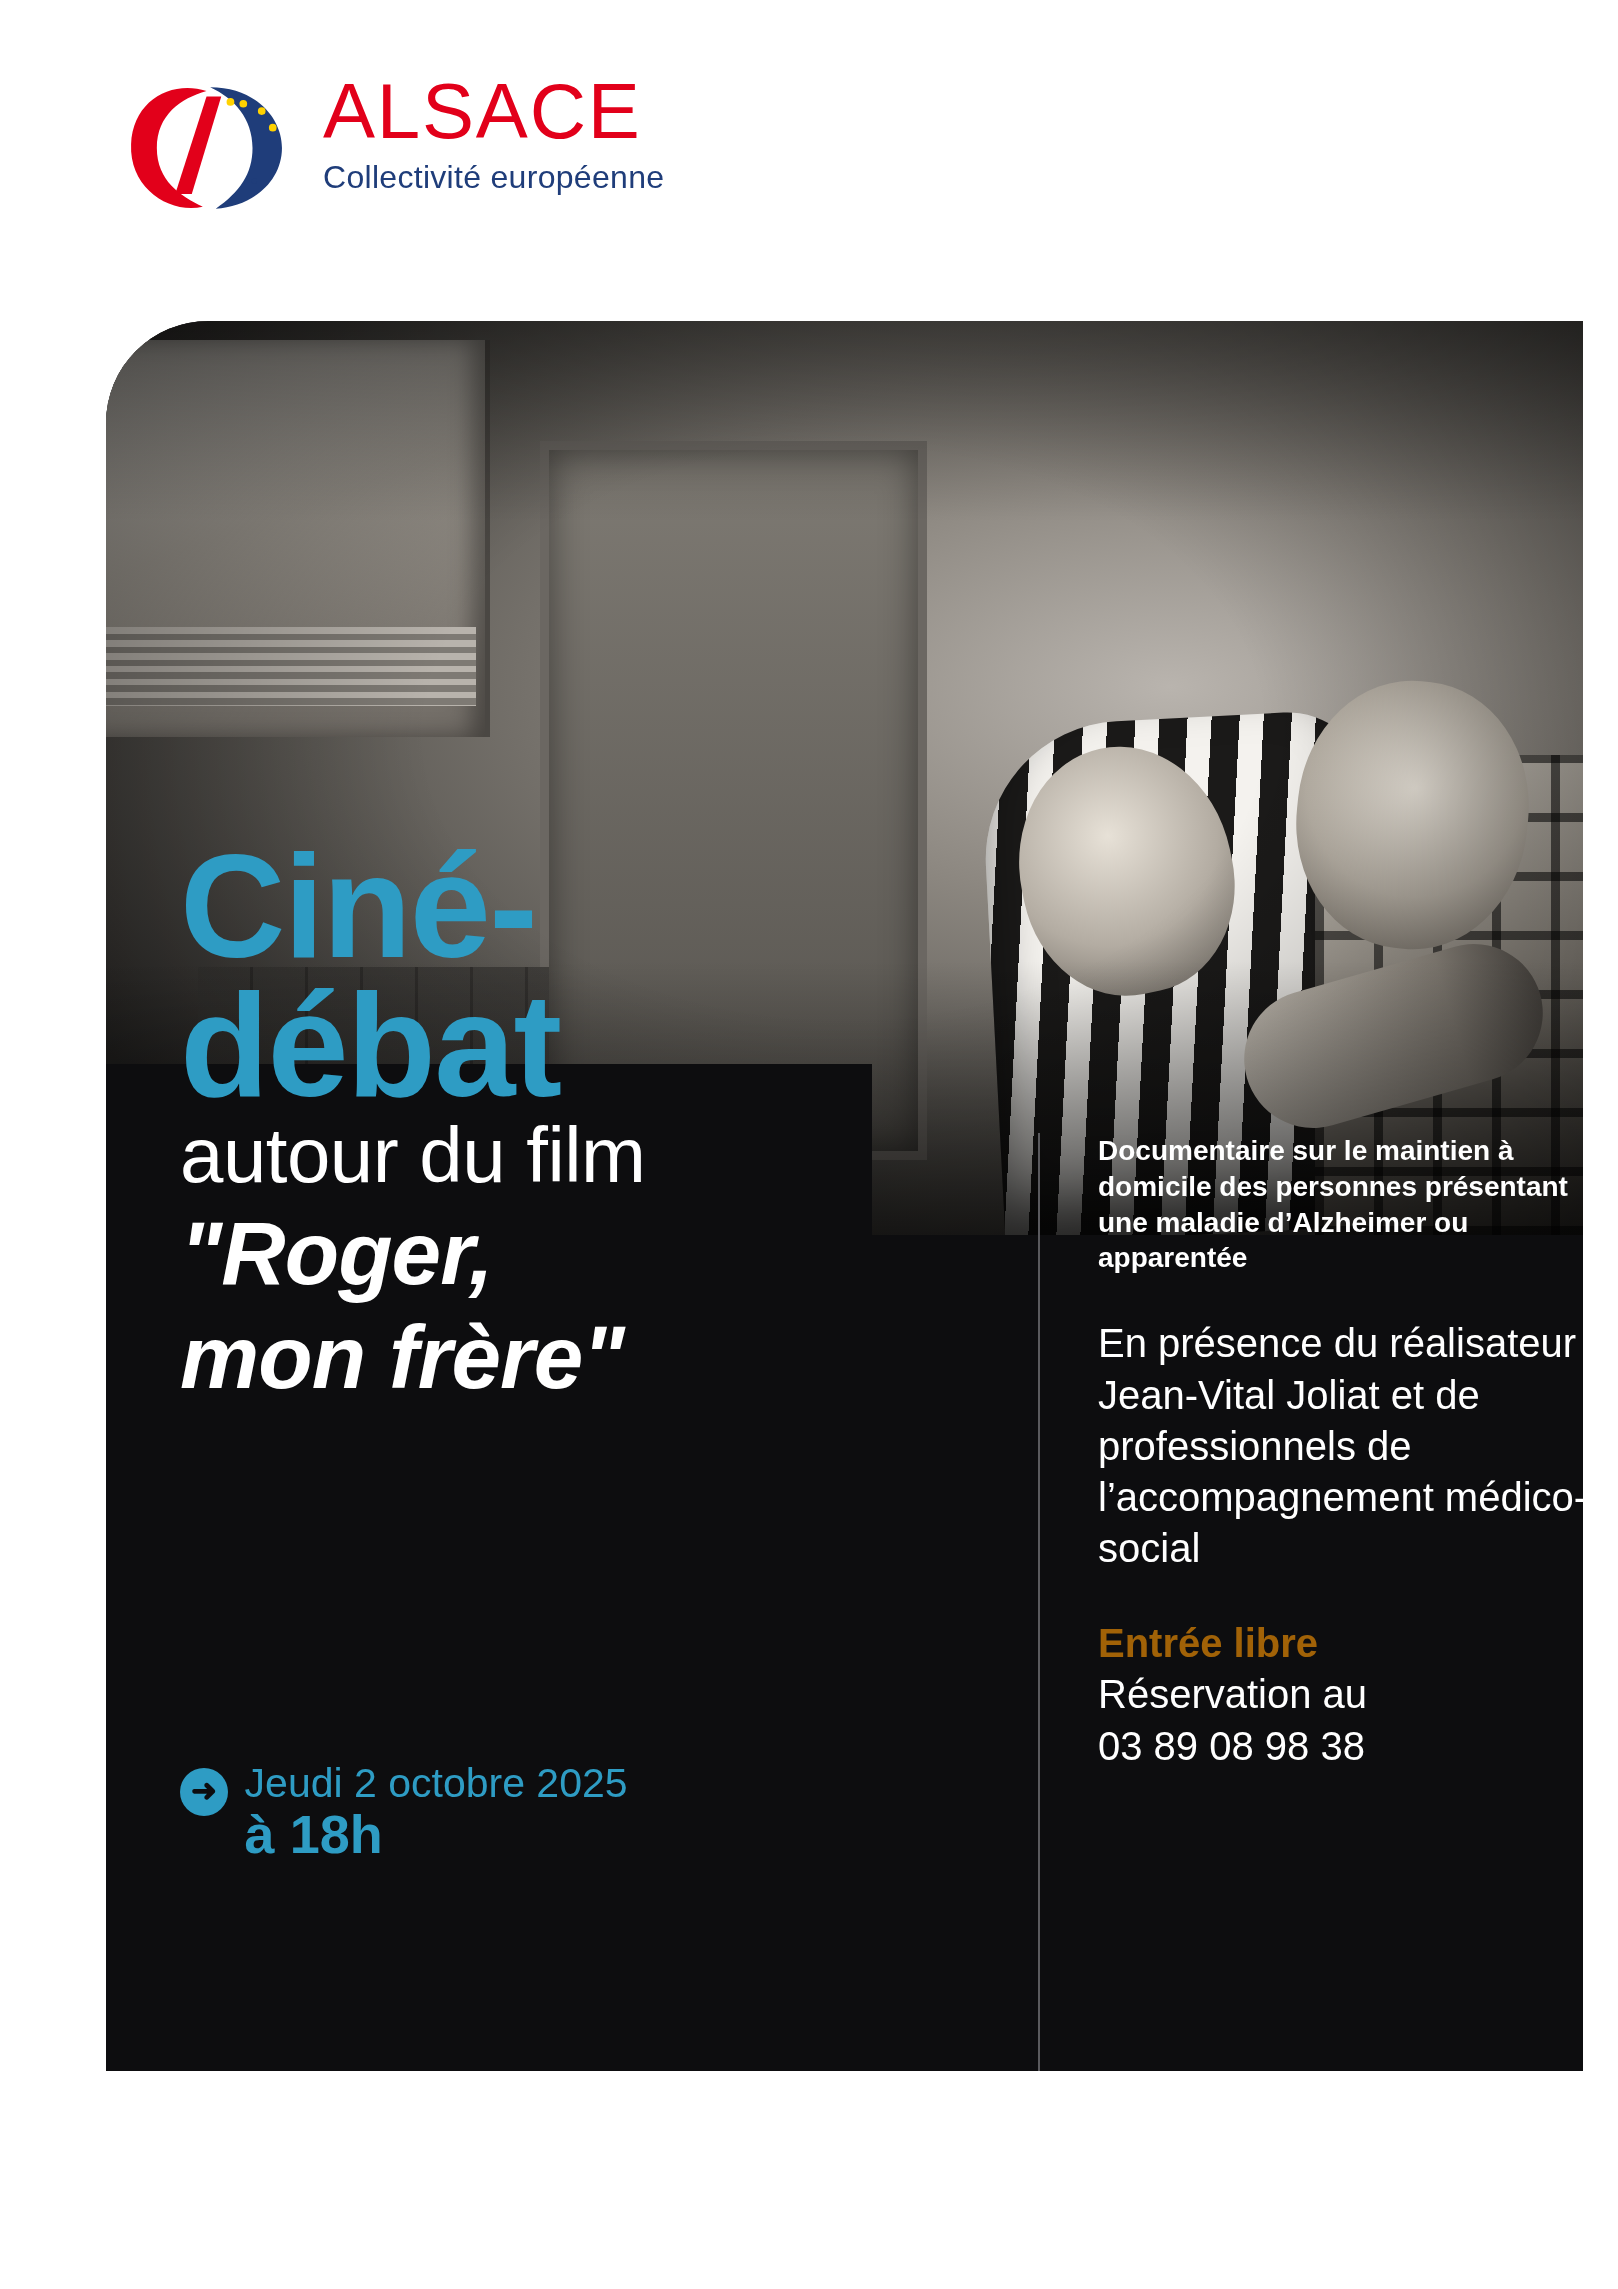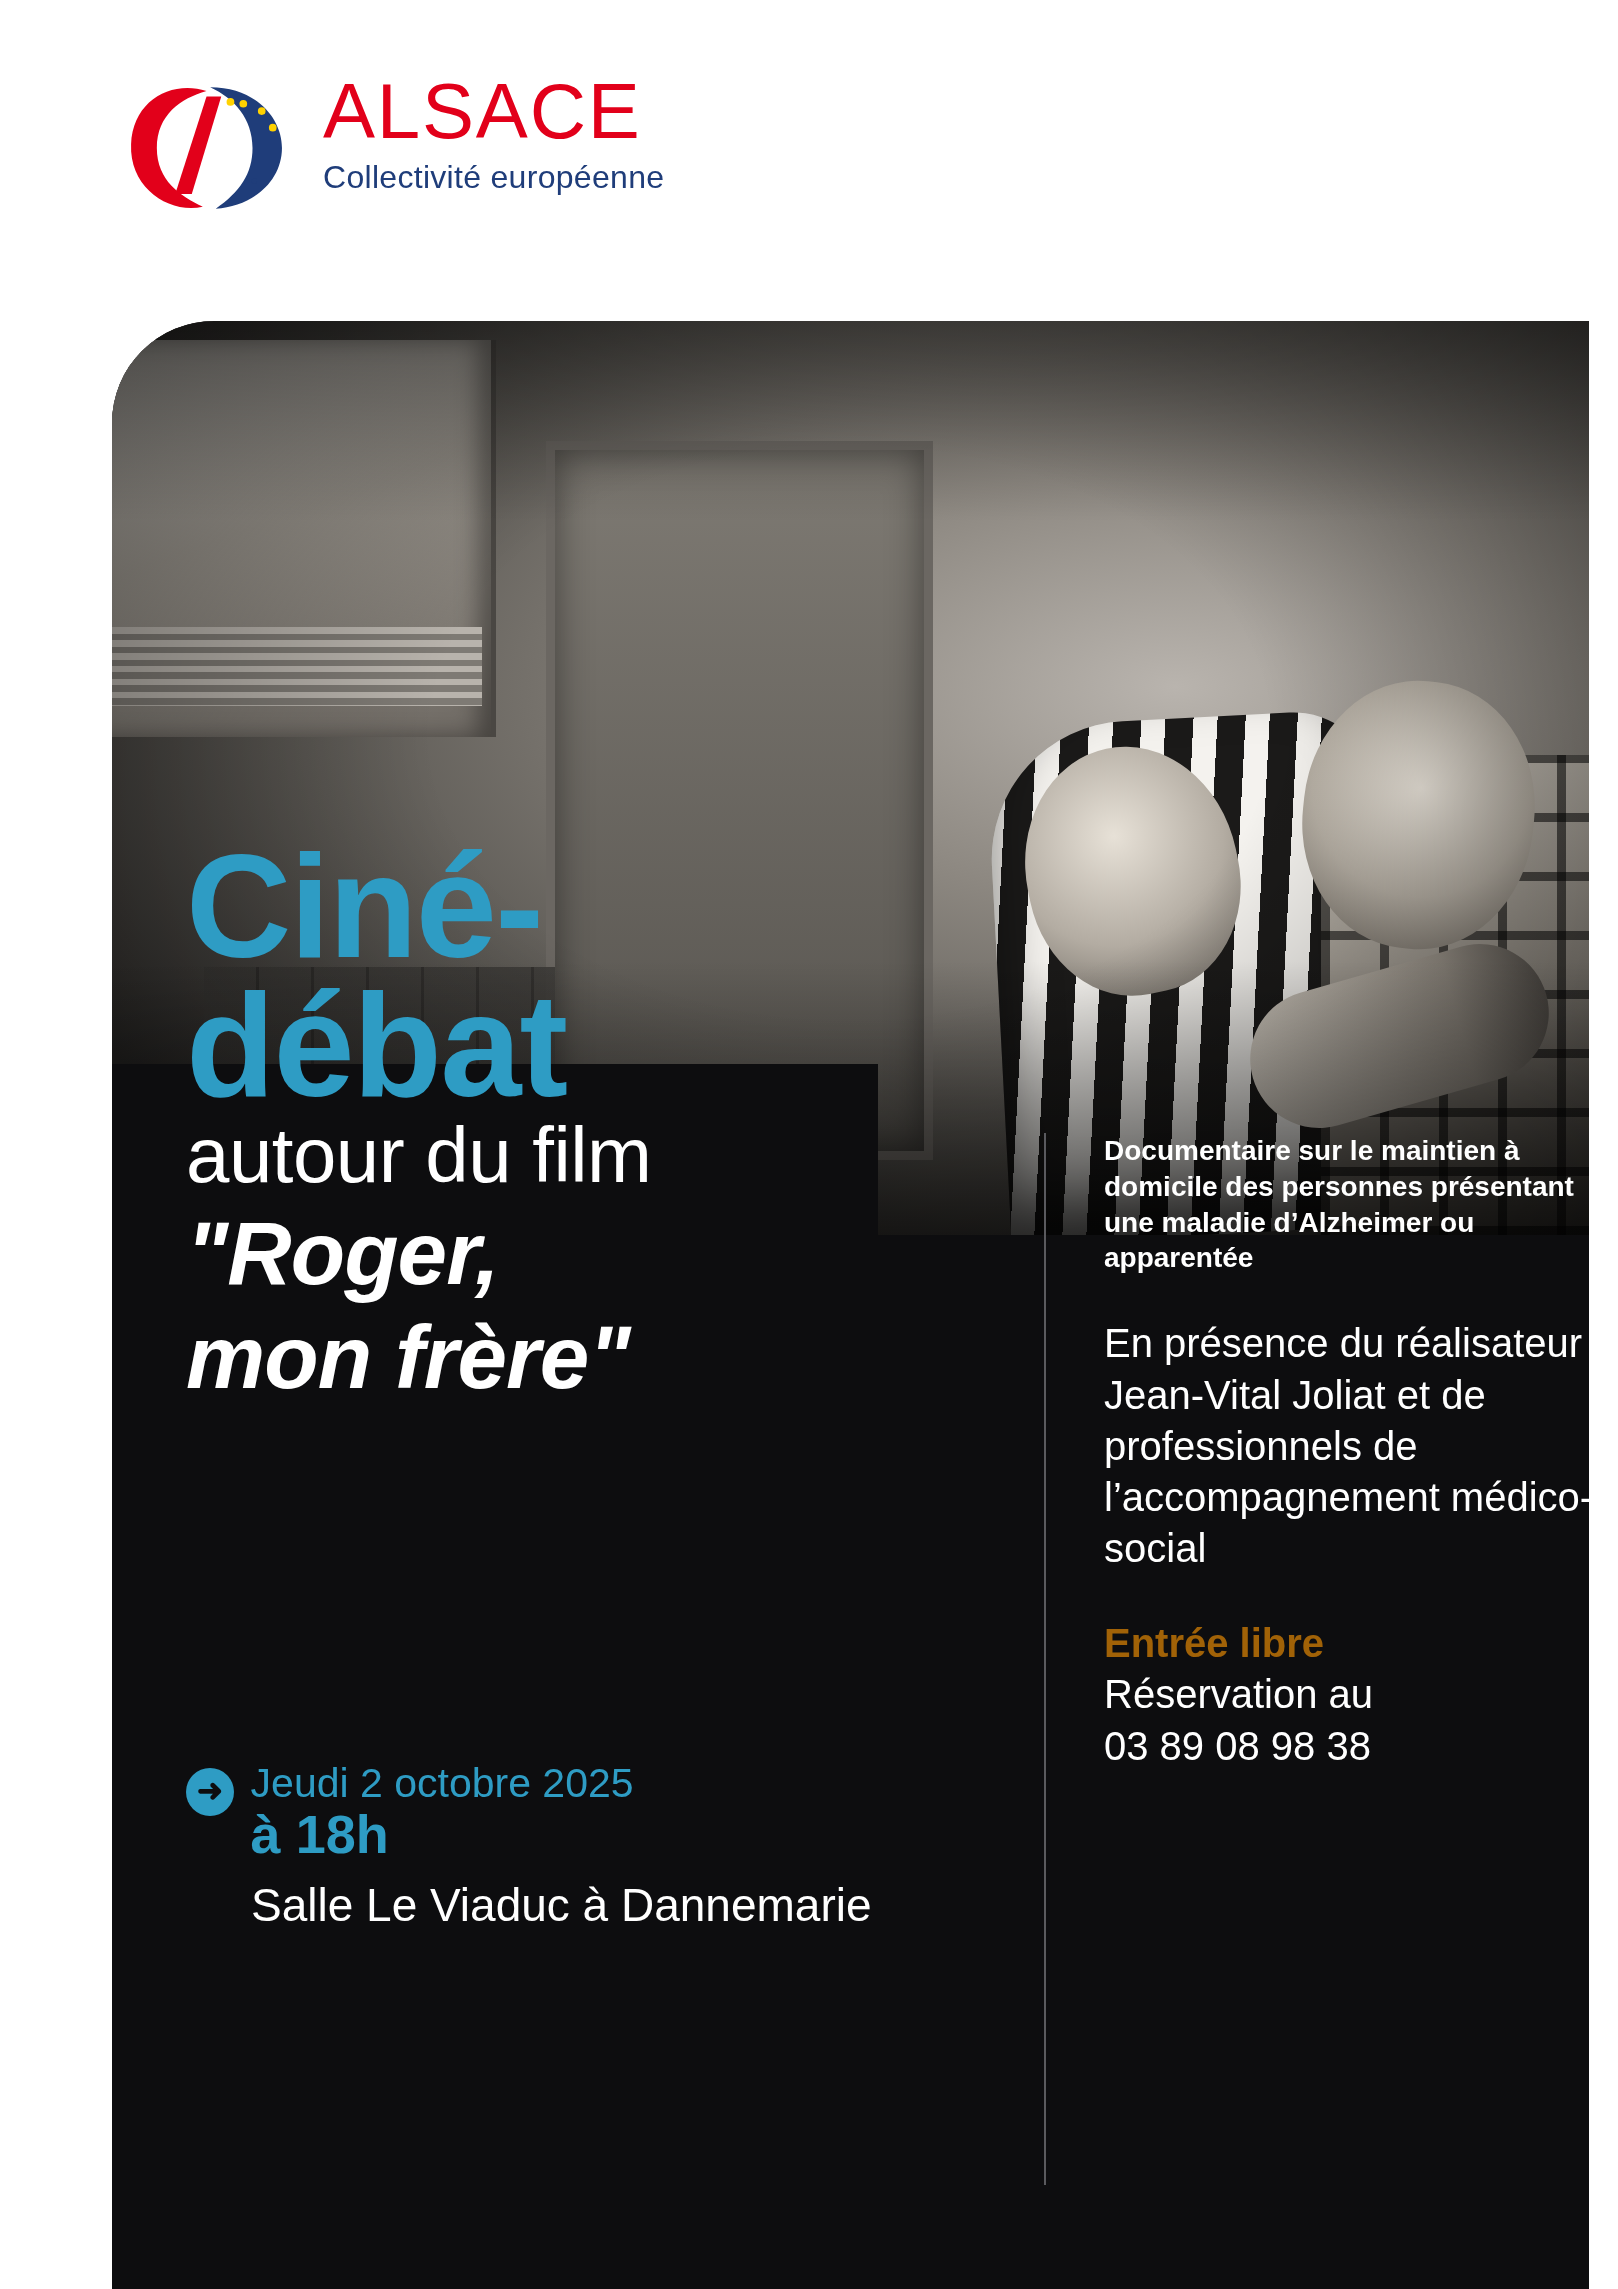--- a/index.html
+++ b/index.html
@@ -47,24 +47,24 @@
   .logo-sub {
     font-size: 32px;
     color: #1f3d7a;
     margin-top: 9.2px;
     letter-spacing: 0.3px;
   }
 
   
   .poster {
     position: absolute;
-    left: 112px;
+    left: 106px;
     top: 321px;
     width: 1477px;
-    height: 1969px;
+    height: 1750px;
     background: #0d0d0f;
     border-top-left-radius: 102px;
     overflow: hidden;
   }
 
   
   .photo {
     position: absolute;
     left: 0;
     top: 0;
@@ -343,21 +343,20 @@
   </div>
 
   <div class="when-block">
     <div class="when-row">
       <div class="arrow-icon">➜</div>
       <div class="when-text">
         <div class="date">Jeudi 2 octobre 2025</div>
         <div class="hour">à 18h</div>
       </div>
     </div>
-    <div class="place">Salle Le Viaduc à Dannemarie</div>
   </div>
 
   <div class="divider"></div>
 
   <div class="right-col">
     <div class="rc-lead">Documentaire sur le maintien à domicile des personnes présentant une maladie d’Alzheimer ou apparentée</div>
     <div class="rc-para">En présence du réalisateur Jean-Vital Joliat et de professionnels de l’accompagnement médico-social</div>
     <div class="rc-free">Entrée libre</div>
     <div class="rc-resa">Réservation au</div>
     <div class="rc-resa">03 89 08 98 38</div>

